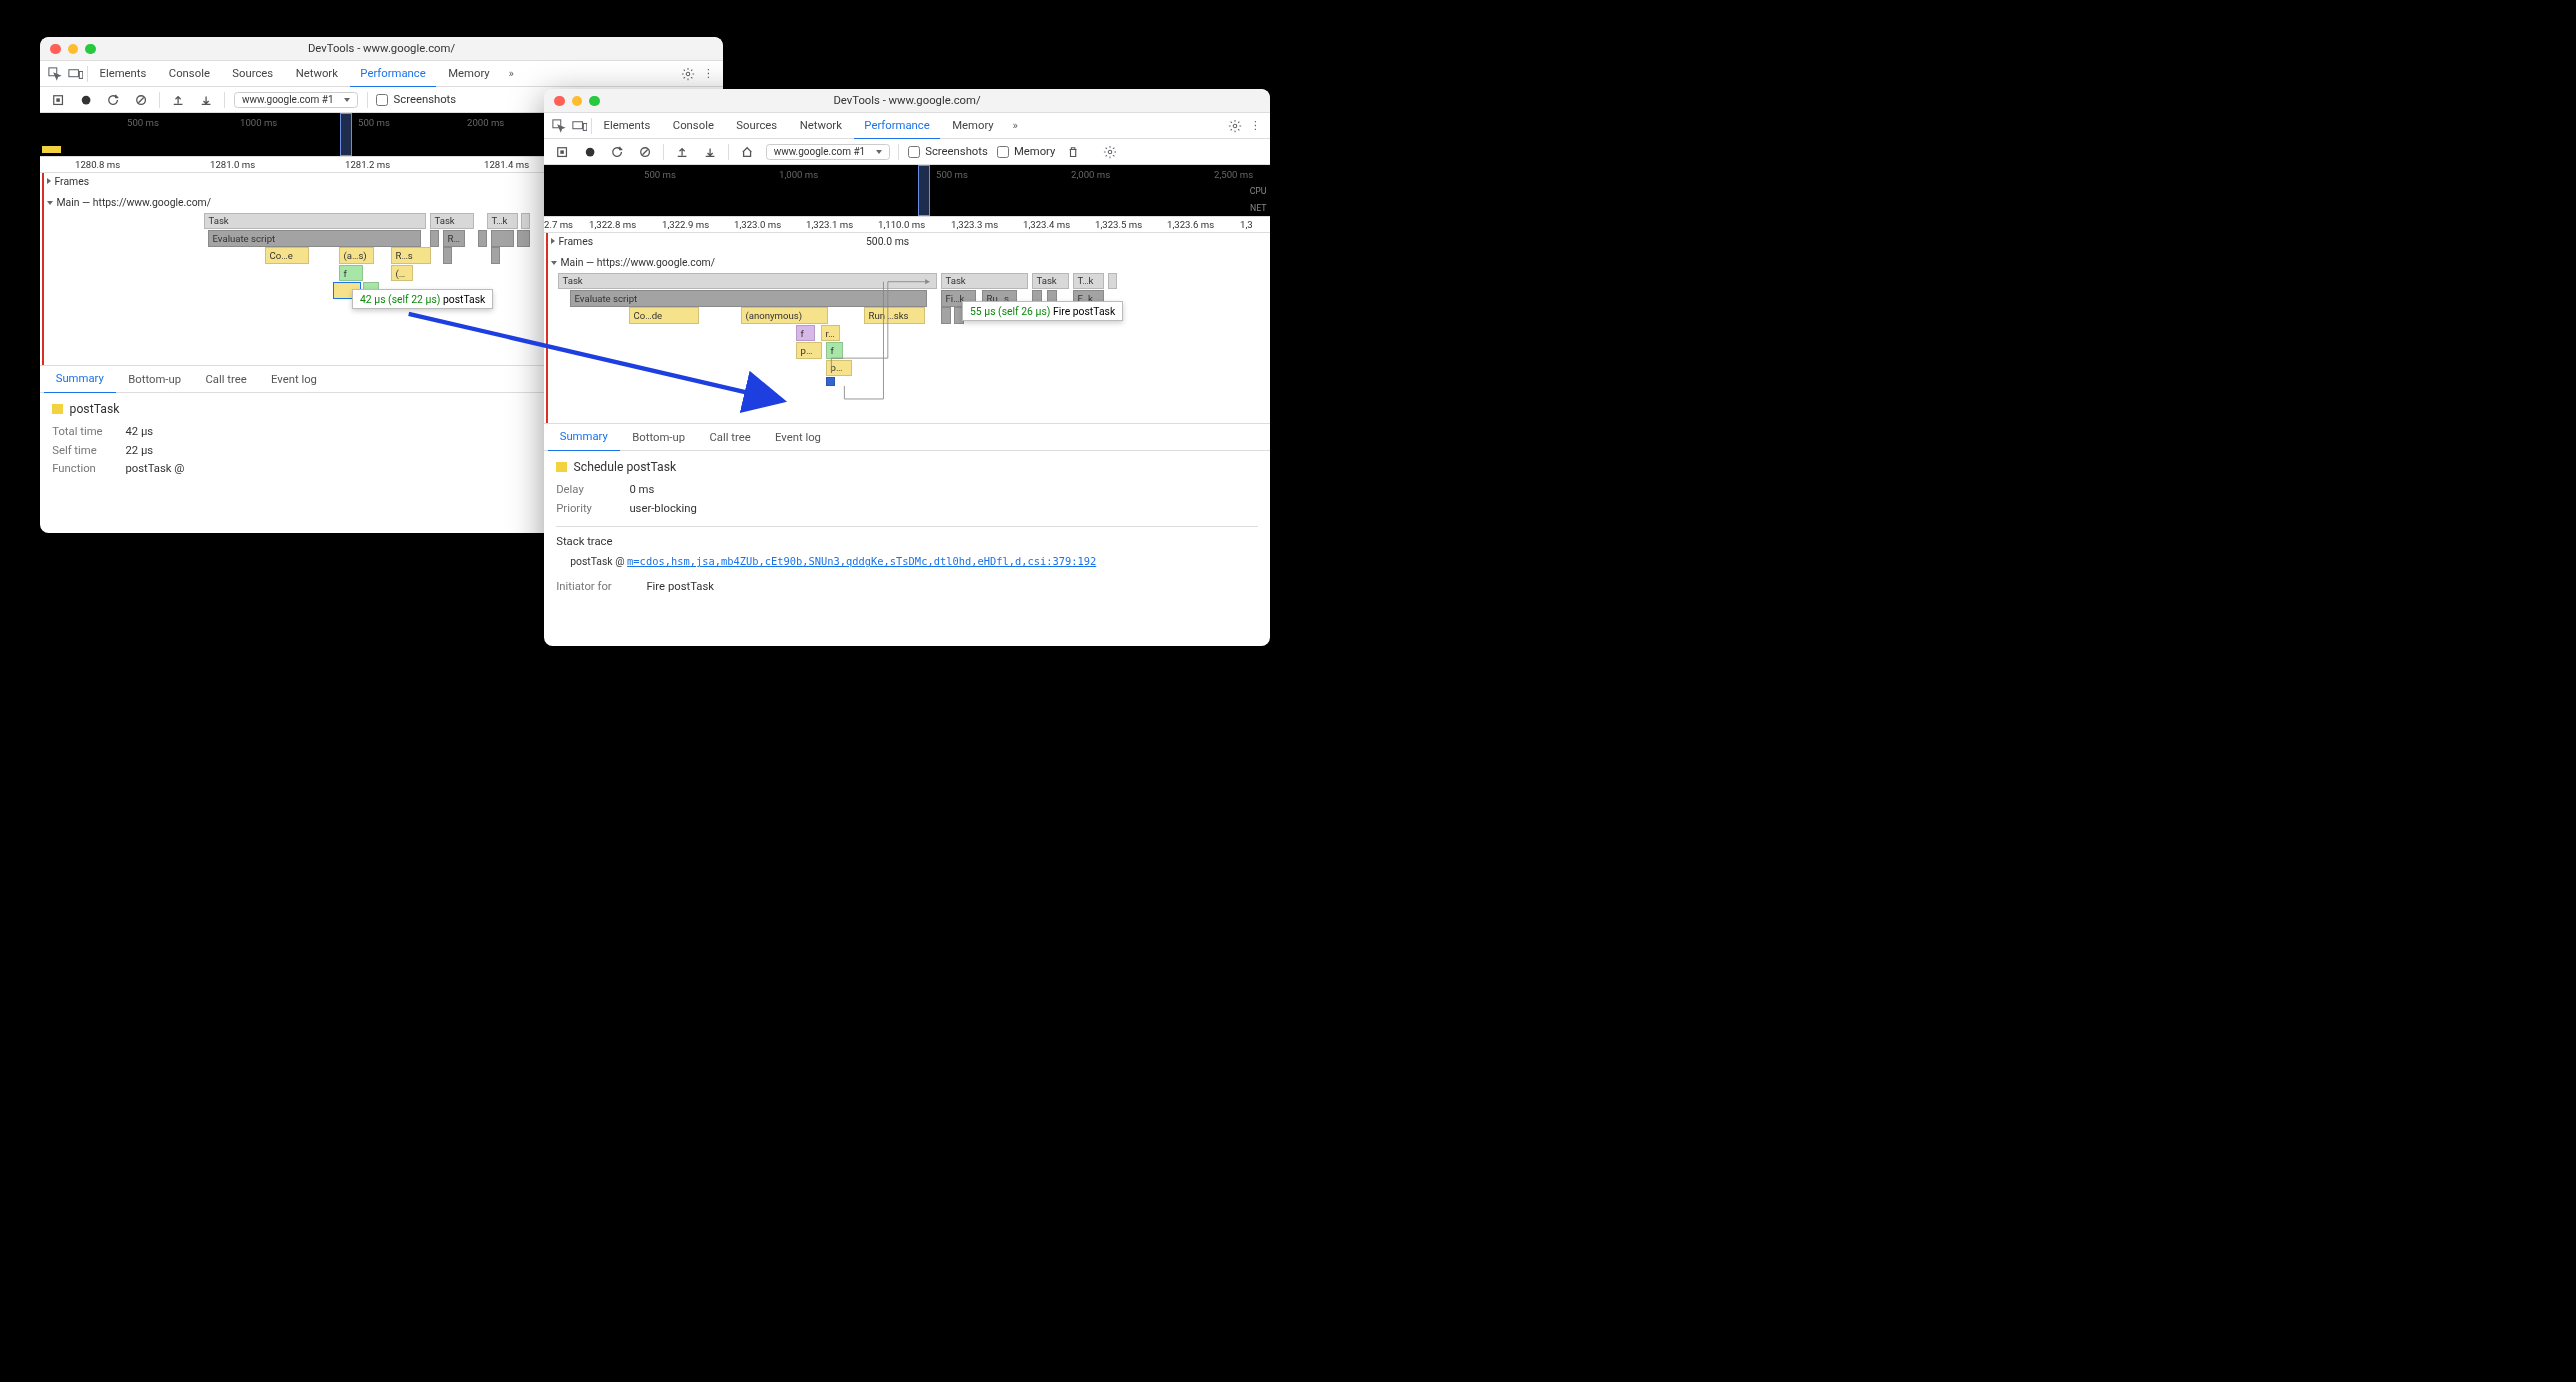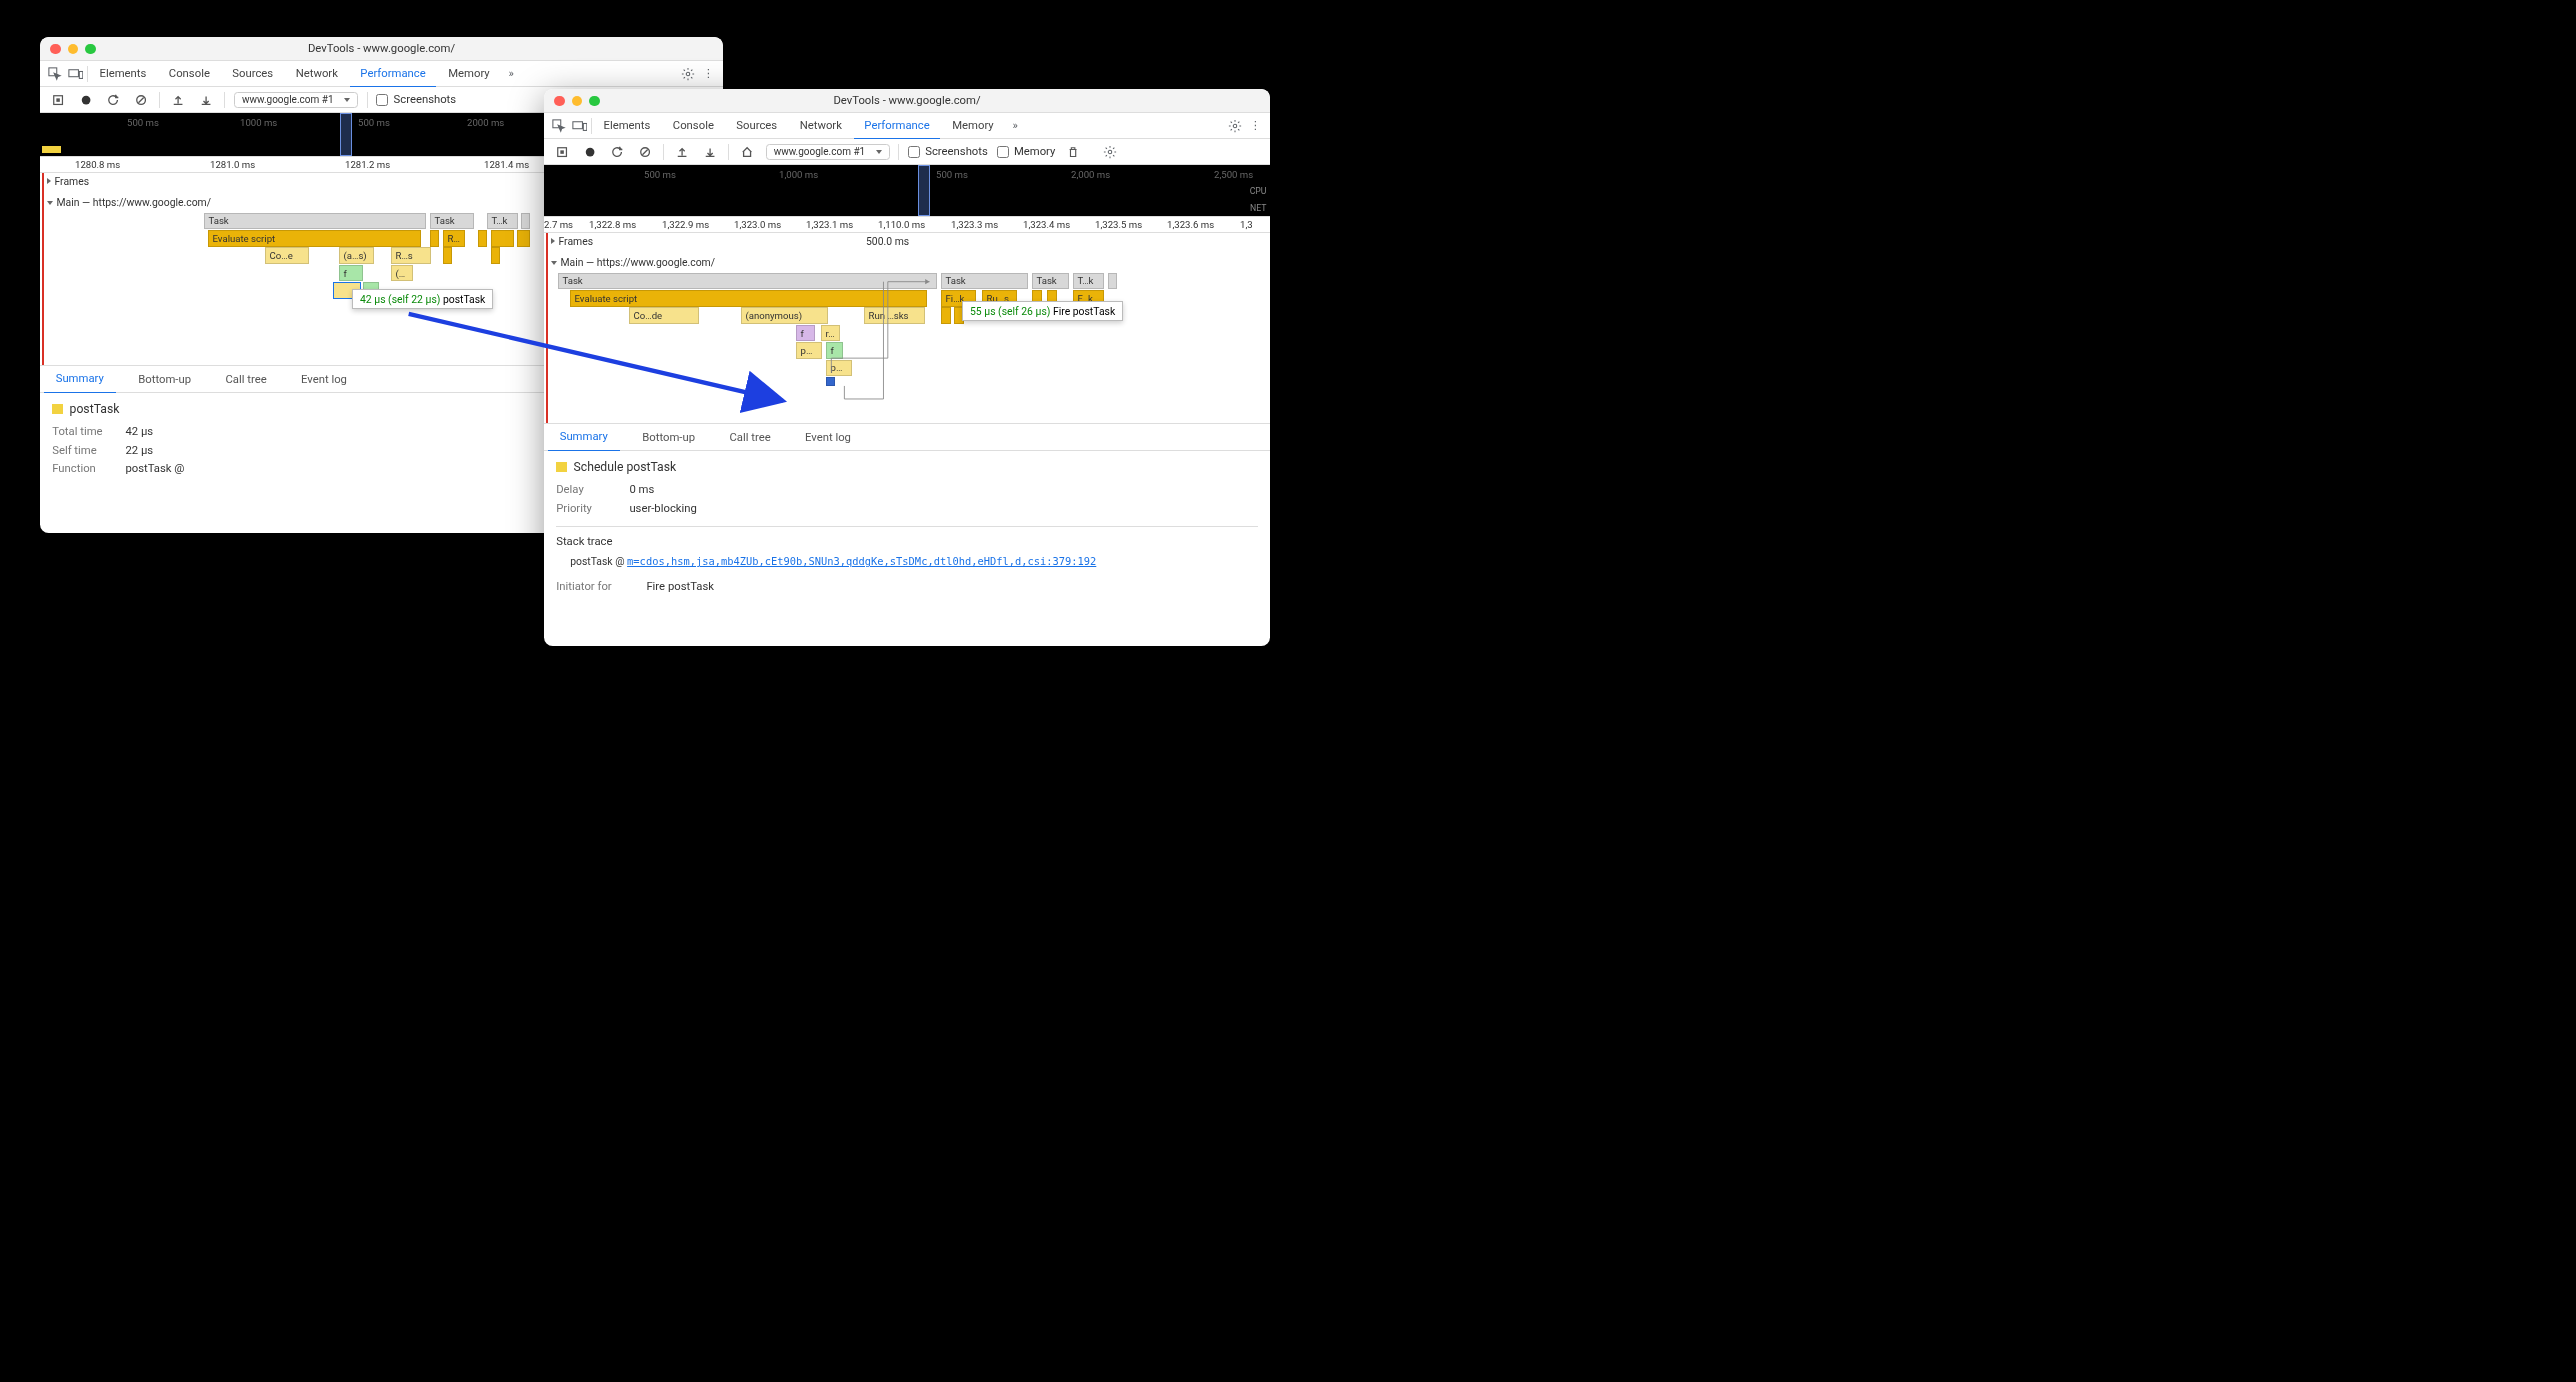--- a/index.html
+++ b/index.html
@@ -25,28 +25,28 @@
 .overview .marker{position:absolute;top:0;bottom:0;width:12.2px;background:rgba(100,150,255,.3);border:0.9px solid #6a8fe0}
 .ov-label{position:absolute;right:3.5px;font-size:8.7px;color:#888}
 .timeruler { height:15.7px; border-bottom:0.9px solid #ddd; position:relative; font-size:9.6px; color:#333; background:#fff; white-space:nowrap; overflow:hidden; }
 .timeruler span{position:absolute;top:1.7px}
 .track-area{background:#fff;position:relative;font-size:10.4px}
 .track-label{padding:1.7px 7px;font-size:10.4px;color:#333}
 .track-label.col{background:#fff;display:flex;align-items:center;gap:3.5px}
 .flame-row{height:17.4px;position:relative;margin-left:7px}
 .bar{position:absolute;height:16.5px;top:0;font-size:9.6px;color:#333;padding:1.7px 3.5px;overflow:hidden;white-space:nowrap;text-overflow:ellipsis;border:0.9px solid rgba(0,0,0,.15)}
 .bar.gray{background:#d8d8d8}
-.bar.yellow{background:#eab308}
+.bar.yellow{background:#a3a3a3}
 .bar.lyellow{background:#f7e28c}
 .bar.green{background:#a8e6a8}
 .bar.purple{background:#d7b8e8}
 .bar.sel{border:1.7px solid #1a73e8}
 .tooltip{position:absolute;background:#fff;border:0.9px solid #bbb;box-shadow:0 1.7px 5.2px rgba(0,0,0,.2);padding:2.6px 7px;font-size:10.4px;white-space:nowrap;z-index:10}
 .tooltip .t{color:#0a8a0a}
-.subtabs{height:28px;display:flex;align-items:center;gap:10px;border-top:0.9px solid #ddd;border-bottom:0.9px solid #ddd;font-size:11.3px;padding:0 3.5px}
+.subtabs{height:28px;display:flex;align-items:center;gap:0;border-top:0.9px solid #ddd;border-bottom:0.9px solid #ddd;font-size:11.3px;padding:0 3.5px}
 .subtab{padding:0 12.2px;height:28px;display:flex;align-items:center;color:#555;cursor:pointer}
 .subtab.active{color:#1a73e8;border-bottom:1.7px solid #1a73e8}
 .summary{padding:8.7px 12.2px;font-size:11.3px;color:#333}
 .summary h4{display:flex;align-items:center;gap:7px;font-weight:400;font-size:12.2px;margin-bottom:7px}
 .swatch{width:10.4px;height:10.4px;background:#f2d240;display:inline-block}
 .kv{display:flex;gap:12.2px;padding:2.6px 0;font-size:11.3px}
 .kv .k{color:#777;min-width:61px}
 .arrow-overlay{position:absolute;z-index:50;pointer-events:none}
 .stack-link{color:#1a73e8;text-decoration:underline;cursor:pointer;font-family:monospace;font-size:10.4px}
 .rule{height:0.9px;background:#ddd;margin:8.7px 0}

